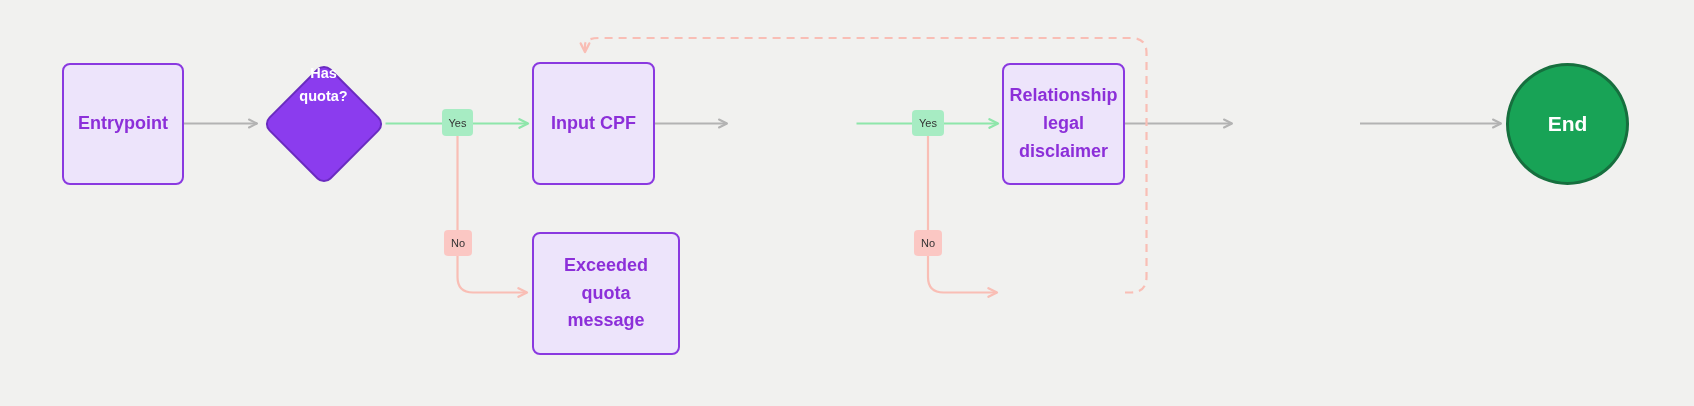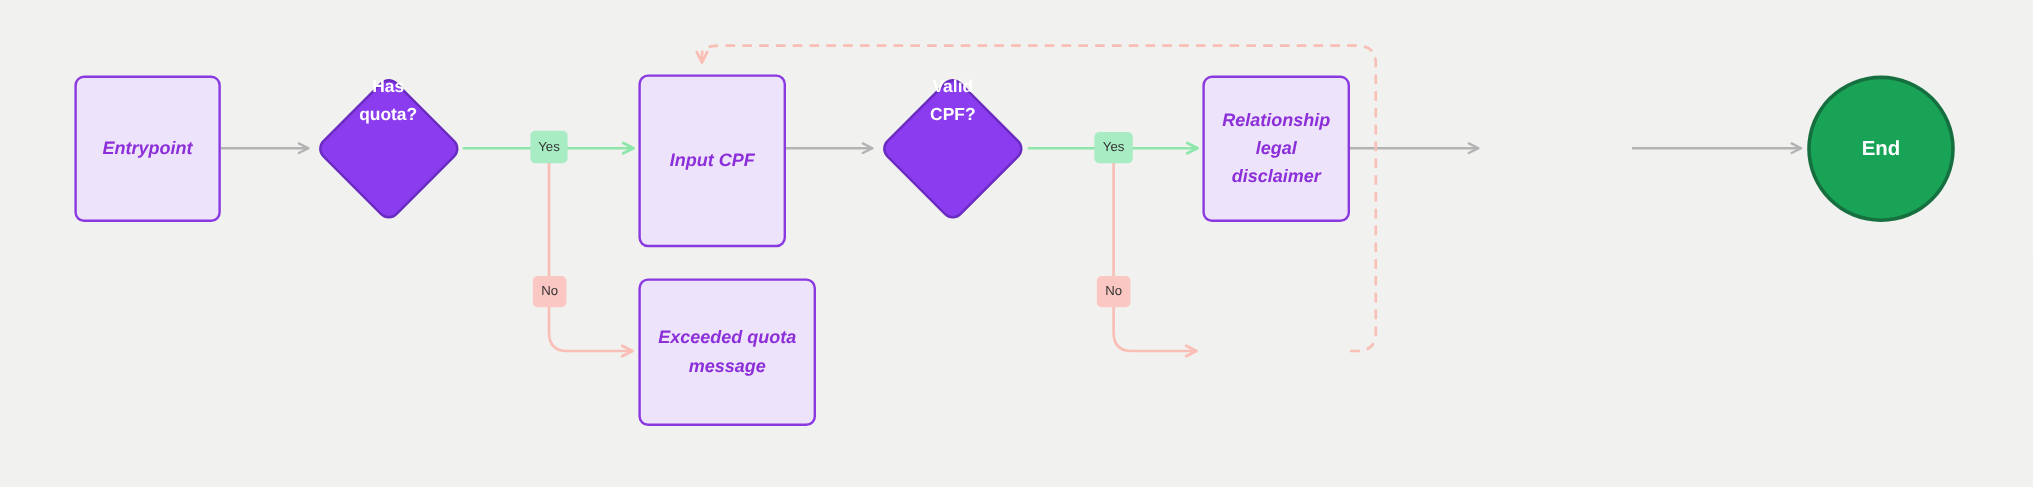--- a/index.html
+++ b/index.html
@@ -19,30 +19,29 @@
   .mk-pink{stroke:var(--edge-pink,#f9beb5);fill:none;}
 
   .node{position:absolute;box-sizing:border-box;display:flex;align-items:center;justify-content:center;text-align:center;}
   .node.box{
     background:var(--node-fill,#ede4fb);
     border:2.5px solid var(--node-border,#8a39e0);
     border-radius:8px;
   }
   .node-label{
     color:var(--node-text,#8c2fd9);
-    font-weight:bold;font-size:15px;line-height:1.55;
+    font-weight:bold;font-size:18px;line-height:1.55;
     padding:0 10px;
-    font-style:italic;
   }
   .node.circle{
     background:var(--end-fill,#18a356);
     border:3px solid var(--end-border,#166f3e);
     border-radius:50%;
   }
-  .end-label{color:var(--end-text,#ffffff);font-weight:bold;font-size:17px;}
+  .end-label{color:var(--end-text,#ffffff);font-weight:bold;font-size:21px;}
 
   .diamond{position:absolute;width:124px;height:124px;}
   .diamond-shape{
     position:absolute;left:18px;top:18px;width:88px;height:88px;
     box-sizing:border-box;
     background:var(--decision-fill,#8b3cee);
     border:2.5px solid var(--decision-border,#6a2bc0);
     border-radius:10px;
     transform:rotate(45deg);
   }
@@ -94,34 +93,28 @@
     <span class="node-label">Entrypoint</span>
   </div>
 
   <div class="diamond" style="left:261.5px;top:61.5px">
     <span class="diamond-shape"></span>
     <span class="diamond-label">
       <span>Has quota?</span>
     </span>
   </div>
 
-  <div class="node box" style="left:532px;top:62px;width:123px;height:144px">
+  <div class="node box" style="left:532px;top:62px;width:123px;height:123px">
     <span class="node-label">Input CPF</span>
   </div>
 
   <div class="node box" style="left:532px;top:232px;width:148px;height:123px">
     <span class="node-label">Exceeded quota message</span>
   </div>
 
-  <div class="diamond" style="left:732px;top:61.5px">
-    <span class="diamond-shape"></span>
-    <span class="diamond-label">
-      <span>Valid CPF?</span>
-    </span>
-  </div>
 
   <div class="node box" style="left:1002px;top:63px;width:123px;height:122px">
     <span class="node-label">Relationship legal disclaimer</span>
   </div>
 
 
 
   <div class="node circle" style="left:1506px;top:63px;width:123px;height:122px">
     <span class="end-label">End</span>
   </div>

